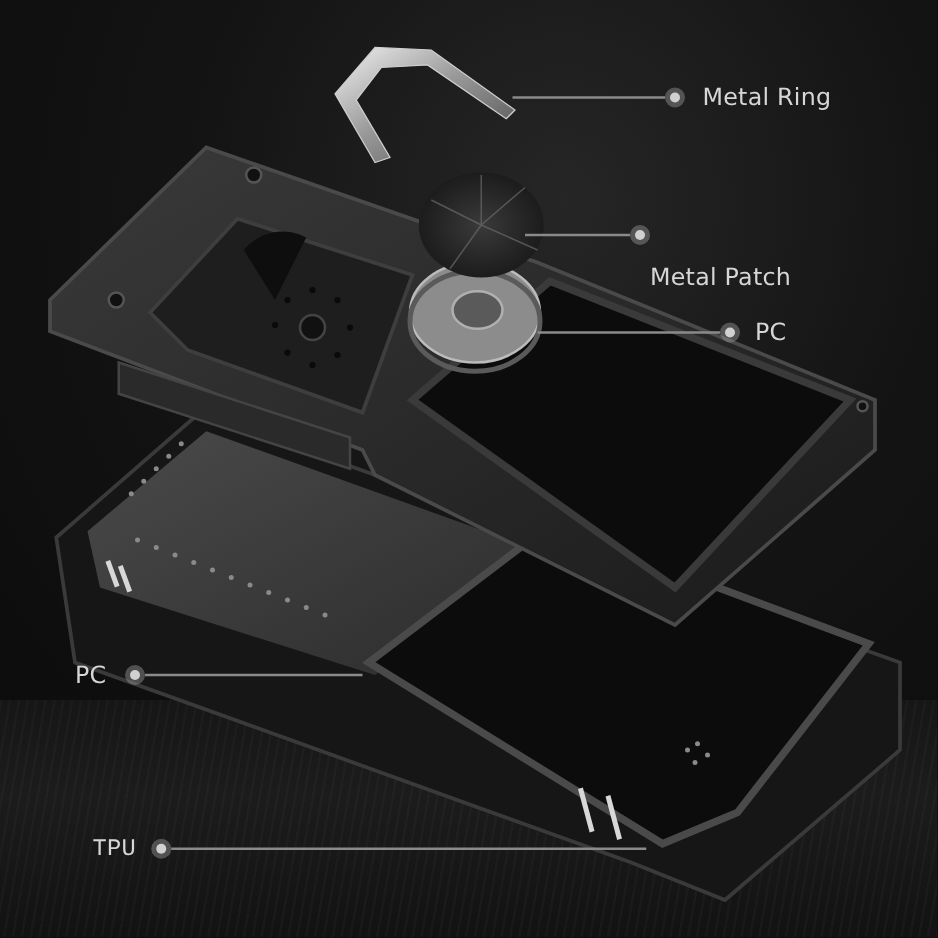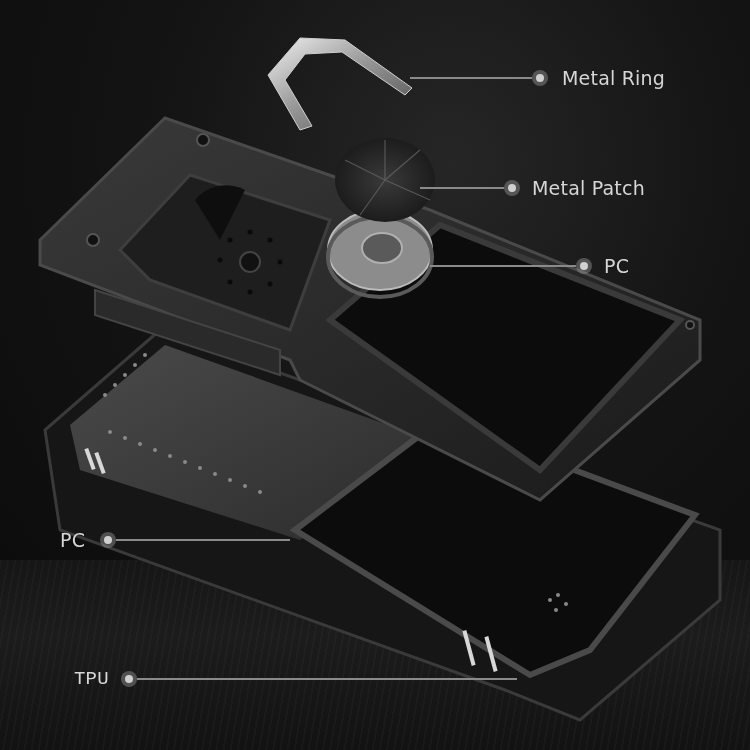--- a/index.html
+++ b/index.html
@@ -125,21 +125,21 @@
 
   <div class="callout" style="left:410px; top:66px; width:280px;">
     <div class="line" style="left:0; width:122px;"></div>
     <div class="dot" style="left:122px;"></div>
     <div class="label" style="left:152px;">Metal Ring</div>
   </div>
 
   <div class="callout" style="left:420px; top:176px; width:280px;">
     <div class="line" style="left:0; width:84px;"></div>
     <div class="dot" style="left:84px;"></div>
-    <div class="label" style="left:112px;">Metal Patch</div>
+    <div class="label" style="left:100px;margin-top:34px;">Metal Patch</div>
   </div>
 
   <div class="callout" style="left:430px; top:254px; width:220px;">
     <div class="line" style="left:0; width:146px;"></div>
     <div class="dot" style="left:146px;"></div>
     <div class="label" style="left:174px;">PC</div>
   </div>
 
   <div class="callout" style="left:60px; top:528px; width:230px;">
     <div class="label" style="left:0;">PC</div>

